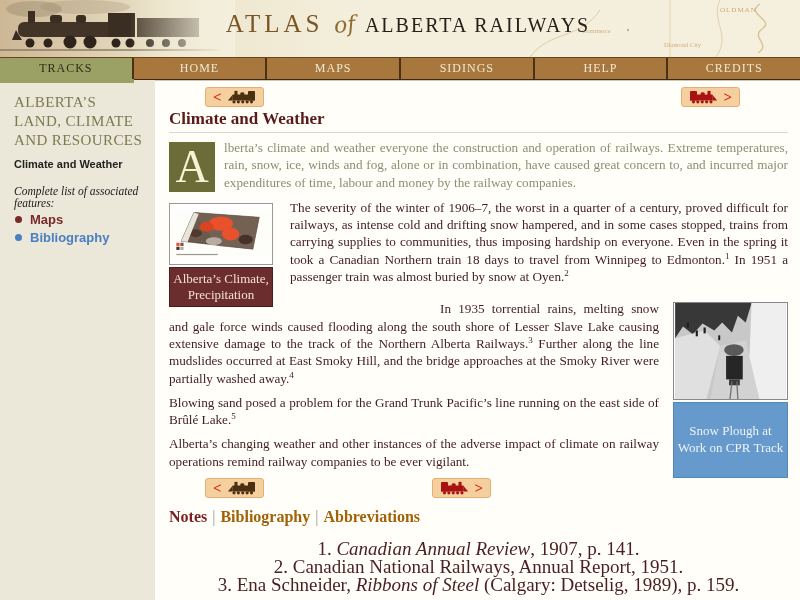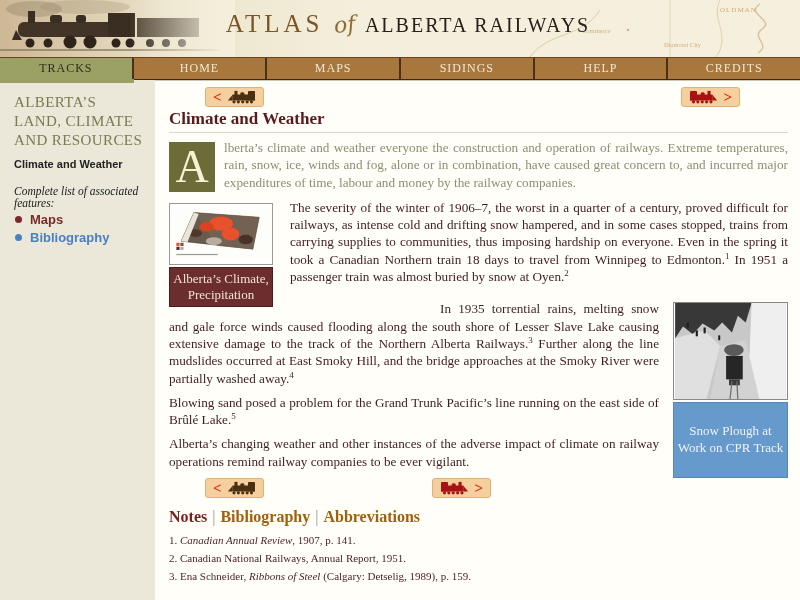--- a/index.html
+++ b/index.html
@@ -81,21 +81,21 @@
   .fig-right .fig-img { height:98px; border-color:#888; }
   .fig-img svg { display:block; width:100%; height:100%; }
   figcaption { margin-top:2px; text-align:center; font-size:13px; cursor:pointer; }
   .cap-maroon { background:#6b2d2d; border:1px solid #4a1d1d; color:#f2e3cf; line-height:1.22; padding:3px 2px; }
   .cap-blue { background:#6699cc; border:1px solid #5586b8; color:#eef3fa; line-height:1.28; padding:20px 2px; }
 
   .notes-section { clear:both; padding-top:10px; }
   .notes-heading { font-size:16px; font-weight:bold; color:#7a1f1f; }
   .notes-heading .sep { color:#99999a; font-weight:normal; padding:0 5px; }
   .notes-heading .link { color:#a16207; cursor:pointer; }
-  .notes-list { margin-top:6px; font-size:11px; color:#4a1f1f; line-height:17.9px; }
+  .notes-list { margin-top:14px; font-size:19px; color:#4a1f1f; line-height:17.9px;text-align:center; }
   .note-item em { font-style:italic; }
 </style>
 </head>
 <body>
 
 <svg width="0" height="0" style="position:absolute">
   <defs>
     <g id="train" fill="currentColor">
       <rect x="1" y="5" width="26" height="7" rx="1"></rect>
       <rect x="1" y="1" width="8" height="11" rx="1"></rect>

